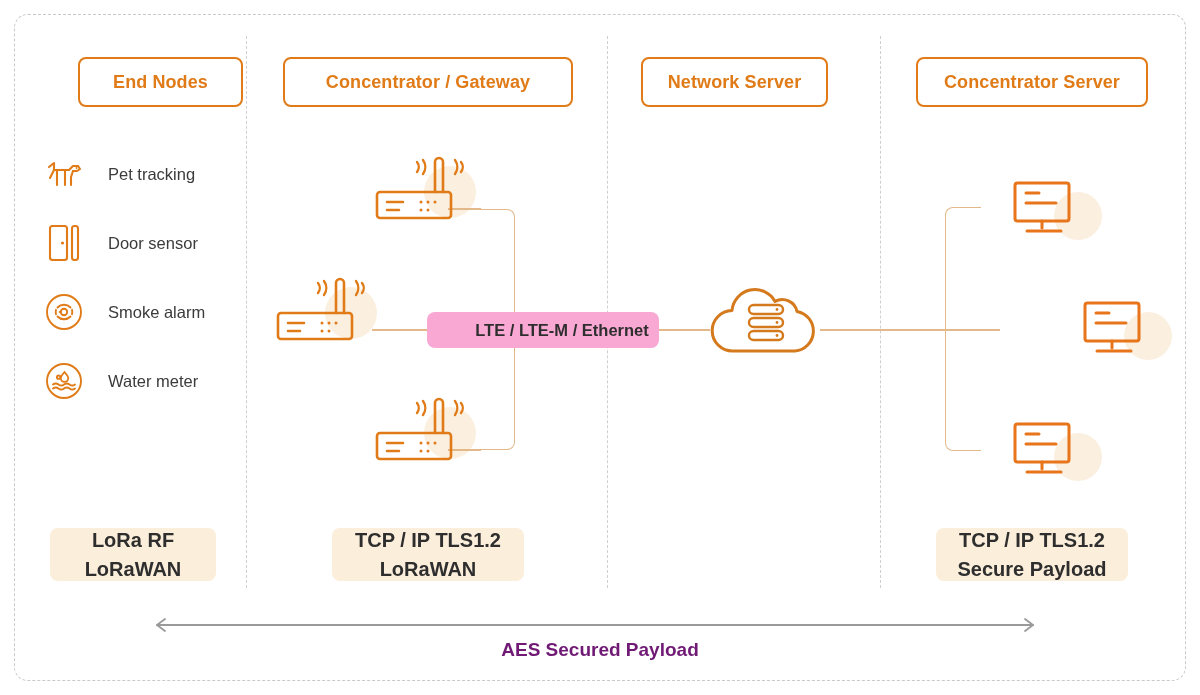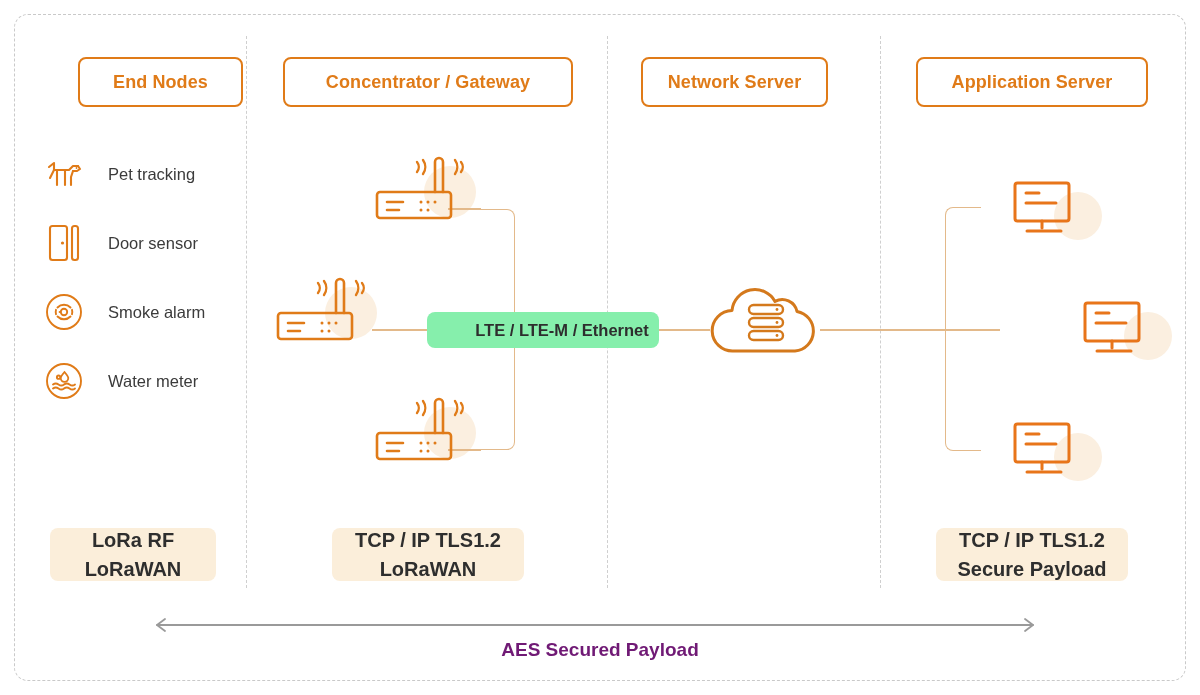--- a/index.html
+++ b/index.html
@@ -103,21 +103,21 @@
 
   .bracket {
     position: absolute;
     border: 1.6px solid #e3b98a;
     z-index: 1;
   }
 
   
   .proto-pill {
     position: absolute;
-    background: #86efac;
+    background: #f9a8d4;
     border-radius: 8px;
     display: flex;
     align-items: center;
     justify-content: center;
     z-index: 3;
     padding-left: 38px;
   }
   .proto-pill span {
     font-size: 16.5px;
     font-weight: bold;
@@ -176,21 +176,21 @@
   <div class="col-header" style="left:50px; top:57px; width:165px;margin-left:28px;">
     <span>End Nodes</span>
   </div>
   <div class="col-header" style="left:283px; top:57px; width:290px;">
     <span>Concentrator / Gateway</span>
   </div>
   <div class="col-header" style="left:641px; top:57px; width:187px;">
     <span>Network Server</span>
   </div>
   <div class="col-header" style="left:916px; top:57px; width:232px;">
-    <span>Application Server</span>
+    <span>Concentrator Server</span>
   </div>
 
   <div class="node-list">
 
     <div class="node-row">
       <div class="node-icon">
         <svg width="38" height="34" viewBox="0 0 38 34" fill="none" stroke="#e07b18" stroke-width="2.1" stroke-linecap="round" stroke-linejoin="round">
           <path d="M4 10 L9 6 L9 13"></path>
           <path d="M9 13 L24 13 L28 9 L33 9"></path>
           <path d="M33 9 L35 12 L32 14 L28 14"></path>

